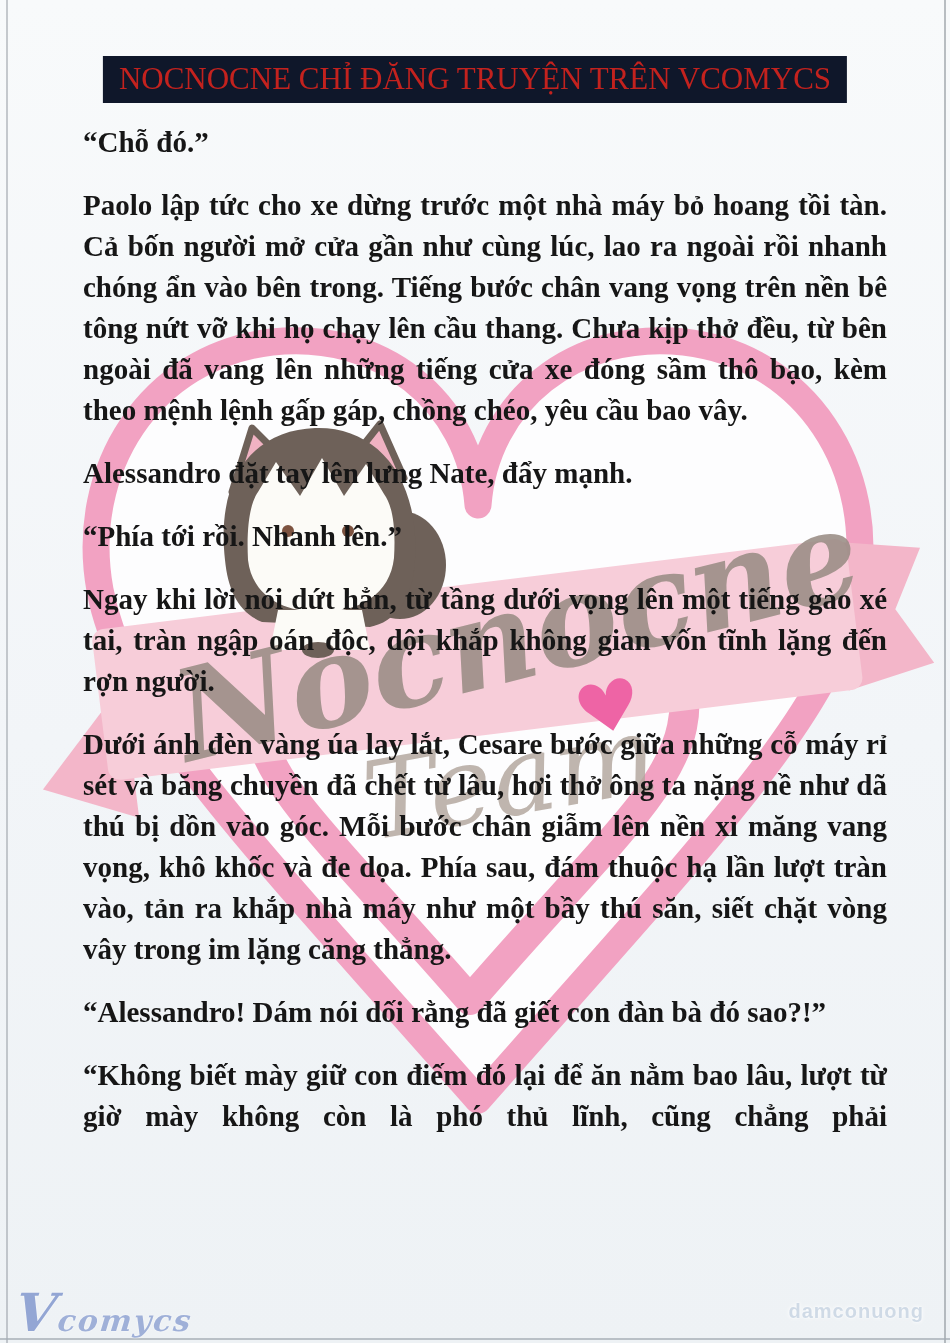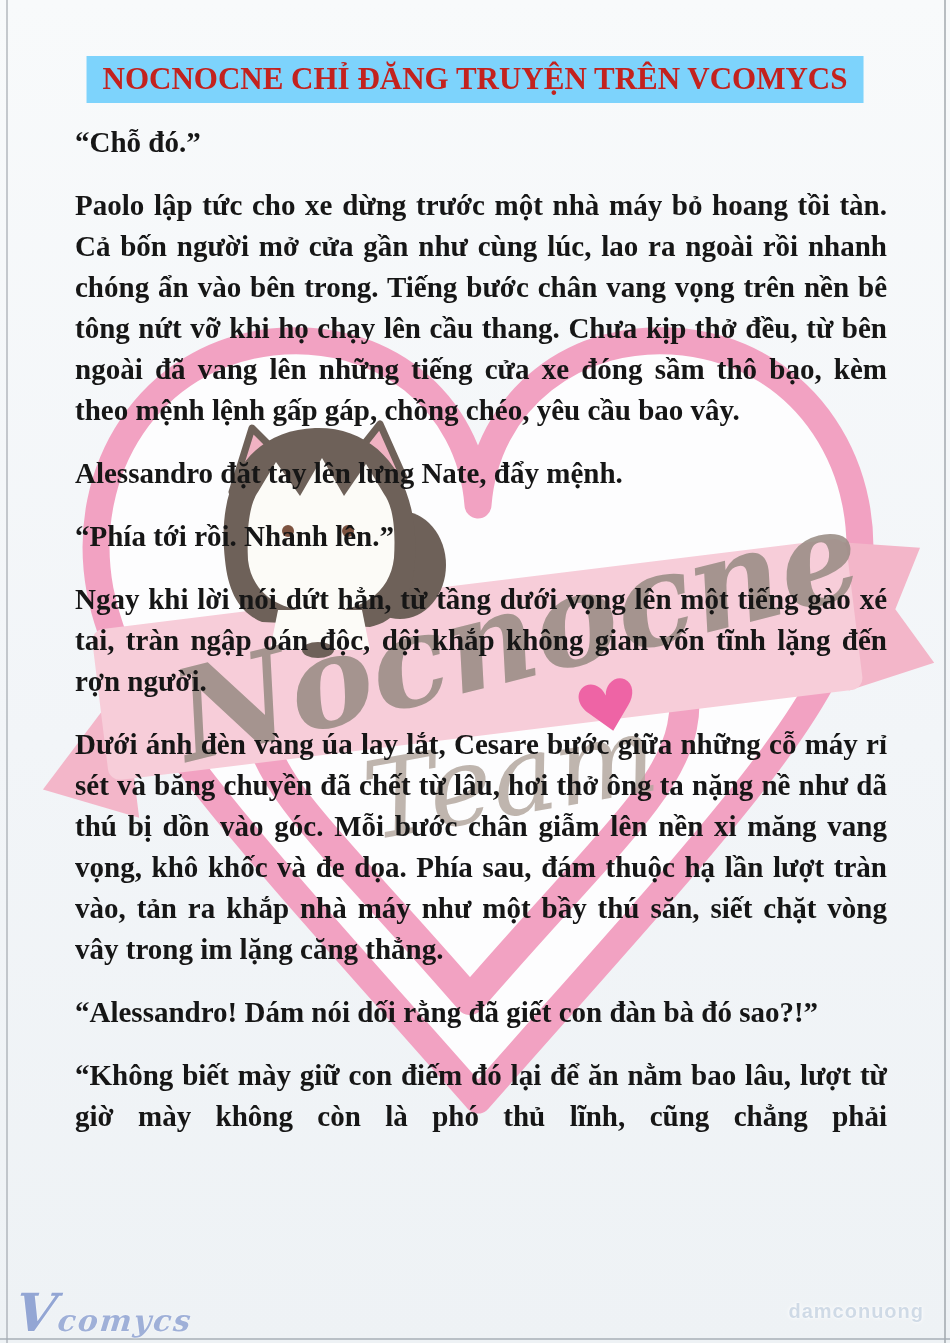--- a/index.html
+++ b/index.html
@@ -9,32 +9,32 @@
     font-family:"Liberation Serif",serif;
   }
   .edge-left{position:absolute;left:6px;top:0;bottom:0;width:2px;background:#9aa1a8;opacity:.55;}
   .edge-right{position:absolute;right:4px;top:0;bottom:0;width:2px;background:#8d949b;opacity:.6;}
   .edge-bottom{position:absolute;left:0;right:0;bottom:3px;height:2px;background:#a2abb2;opacity:.7;}
 
   .watermark{position:absolute;left:0;top:0;z-index:1;}
 
   .header-banner{
     position:absolute;top:56px;left:50%;transform:translateX(-50%);
-    background:#7dd3fc;color:#c3221e;
-    font-weight:700;font-size:31px;line-height:1.1;
+    background:#0f172a;color:#c3221e;
+    font-weight:400;font-size:31px;line-height:1.1;
     padding:6px 16px 7px;white-space:nowrap;z-index:2;
     letter-spacing:0px;
   }
 
   .page-text{
     position:absolute;left:75px;right:63px;top:122px;z-index:2;
     color:#161616;
   }
   .page-text p{
-    margin:0 0 22px 0;
+    margin:0 0 22px 8px;
     font-size:29px;line-height:41px;font-weight:700;
     text-align:justify;
   }
   .page-text p.cut{text-align-last:justify;}
 
   .site-logo{
     position:absolute;left:16px;top:1282px;z-index:2;
     font-family:"DejaVu Serif",serif;font-style:italic;font-weight:700;
     font-size:30px;color:#9fb0d8;letter-spacing:2px;
     transform:skewX(-6deg);
@@ -86,21 +86,21 @@
 
   <text x="188" y="762" transform="rotate(-14 188 762)" font-family="DejaVu Serif, serif" font-style="italic" font-weight="bold" font-size="126" opacity="0.88" fill="#9a8d85">Nocnocne</text>
   <text x="372" y="840" transform="rotate(-10 372 840)" font-family="DejaVu Serif, serif" font-style="italic" font-size="108" opacity="0.82" fill="#b2a69d">Team</text>
 </svg>
 
 <div class="header-banner">NOCNOCNE CHỈ ĐĂNG TRUYỆN TRÊN VCOMYCS</div>
 
 <div class="page-text">
   <p>“Chỗ đó.”</p>
   <p>Paolo lập tức cho xe dừng trước một nhà máy bỏ hoang tồi tàn. Cả bốn người mở cửa gần như cùng lúc, lao ra ngoài rồi nhanh chóng ẩn vào bên trong. Tiếng bước chân vang vọng trên nền bê tông nứt vỡ khi họ chạy lên cầu thang. Chưa kịp thở đều, từ bên ngoài đã vang lên những tiếng cửa xe đóng sầm thô bạo, kèm theo mệnh lệnh gấp gáp, chồng chéo, yêu cầu bao vây.</p>
-  <p>Alessandro đặt tay lên lưng Nate, đẩy mệnh.</p>
+  <p>Alessandro đặt tay lên lưng Nate, đẩy mạnh.</p>
   <p>“Phía tới rồi. Nhanh lên.”</p>
   <p>Ngay khi lời nói dứt hẳn, từ tầng dưới vọng lên một tiếng gào xé tai, tràn ngập oán độc, dội khắp không gian vốn tĩnh lặng đến rợn người.</p>
   <p>Dưới ánh đèn vàng úa lay lắt, Cesare bước giữa những cỗ máy rỉ sét và băng chuyền đã chết từ lâu, hơi thở ông ta nặng nề như dã thú bị dồn vào góc. Mỗi bước chân giẫm lên nền xi măng vang vọng, khô khốc và đe dọa. Phía sau, đám thuộc hạ lần lượt tràn vào, tản ra khắp nhà máy như một bầy thú săn, siết chặt vòng vây trong im lặng căng thẳng.</p>
   <p>“Alessandro! Dám nói dối rằng đã giết con đàn bà đó sao?!”</p>
   <p class="cut">“Không biết mày giữ con điếm đó lại để ăn nằm bao lâu, lượt từ giờ mày không còn là phó thủ lĩnh, cũng chẳng phải</p>
 </div>
 
 <div class="site-logo">Vcomycs</div>
 <div class="bottom-watermark">damconuong</div>
 

